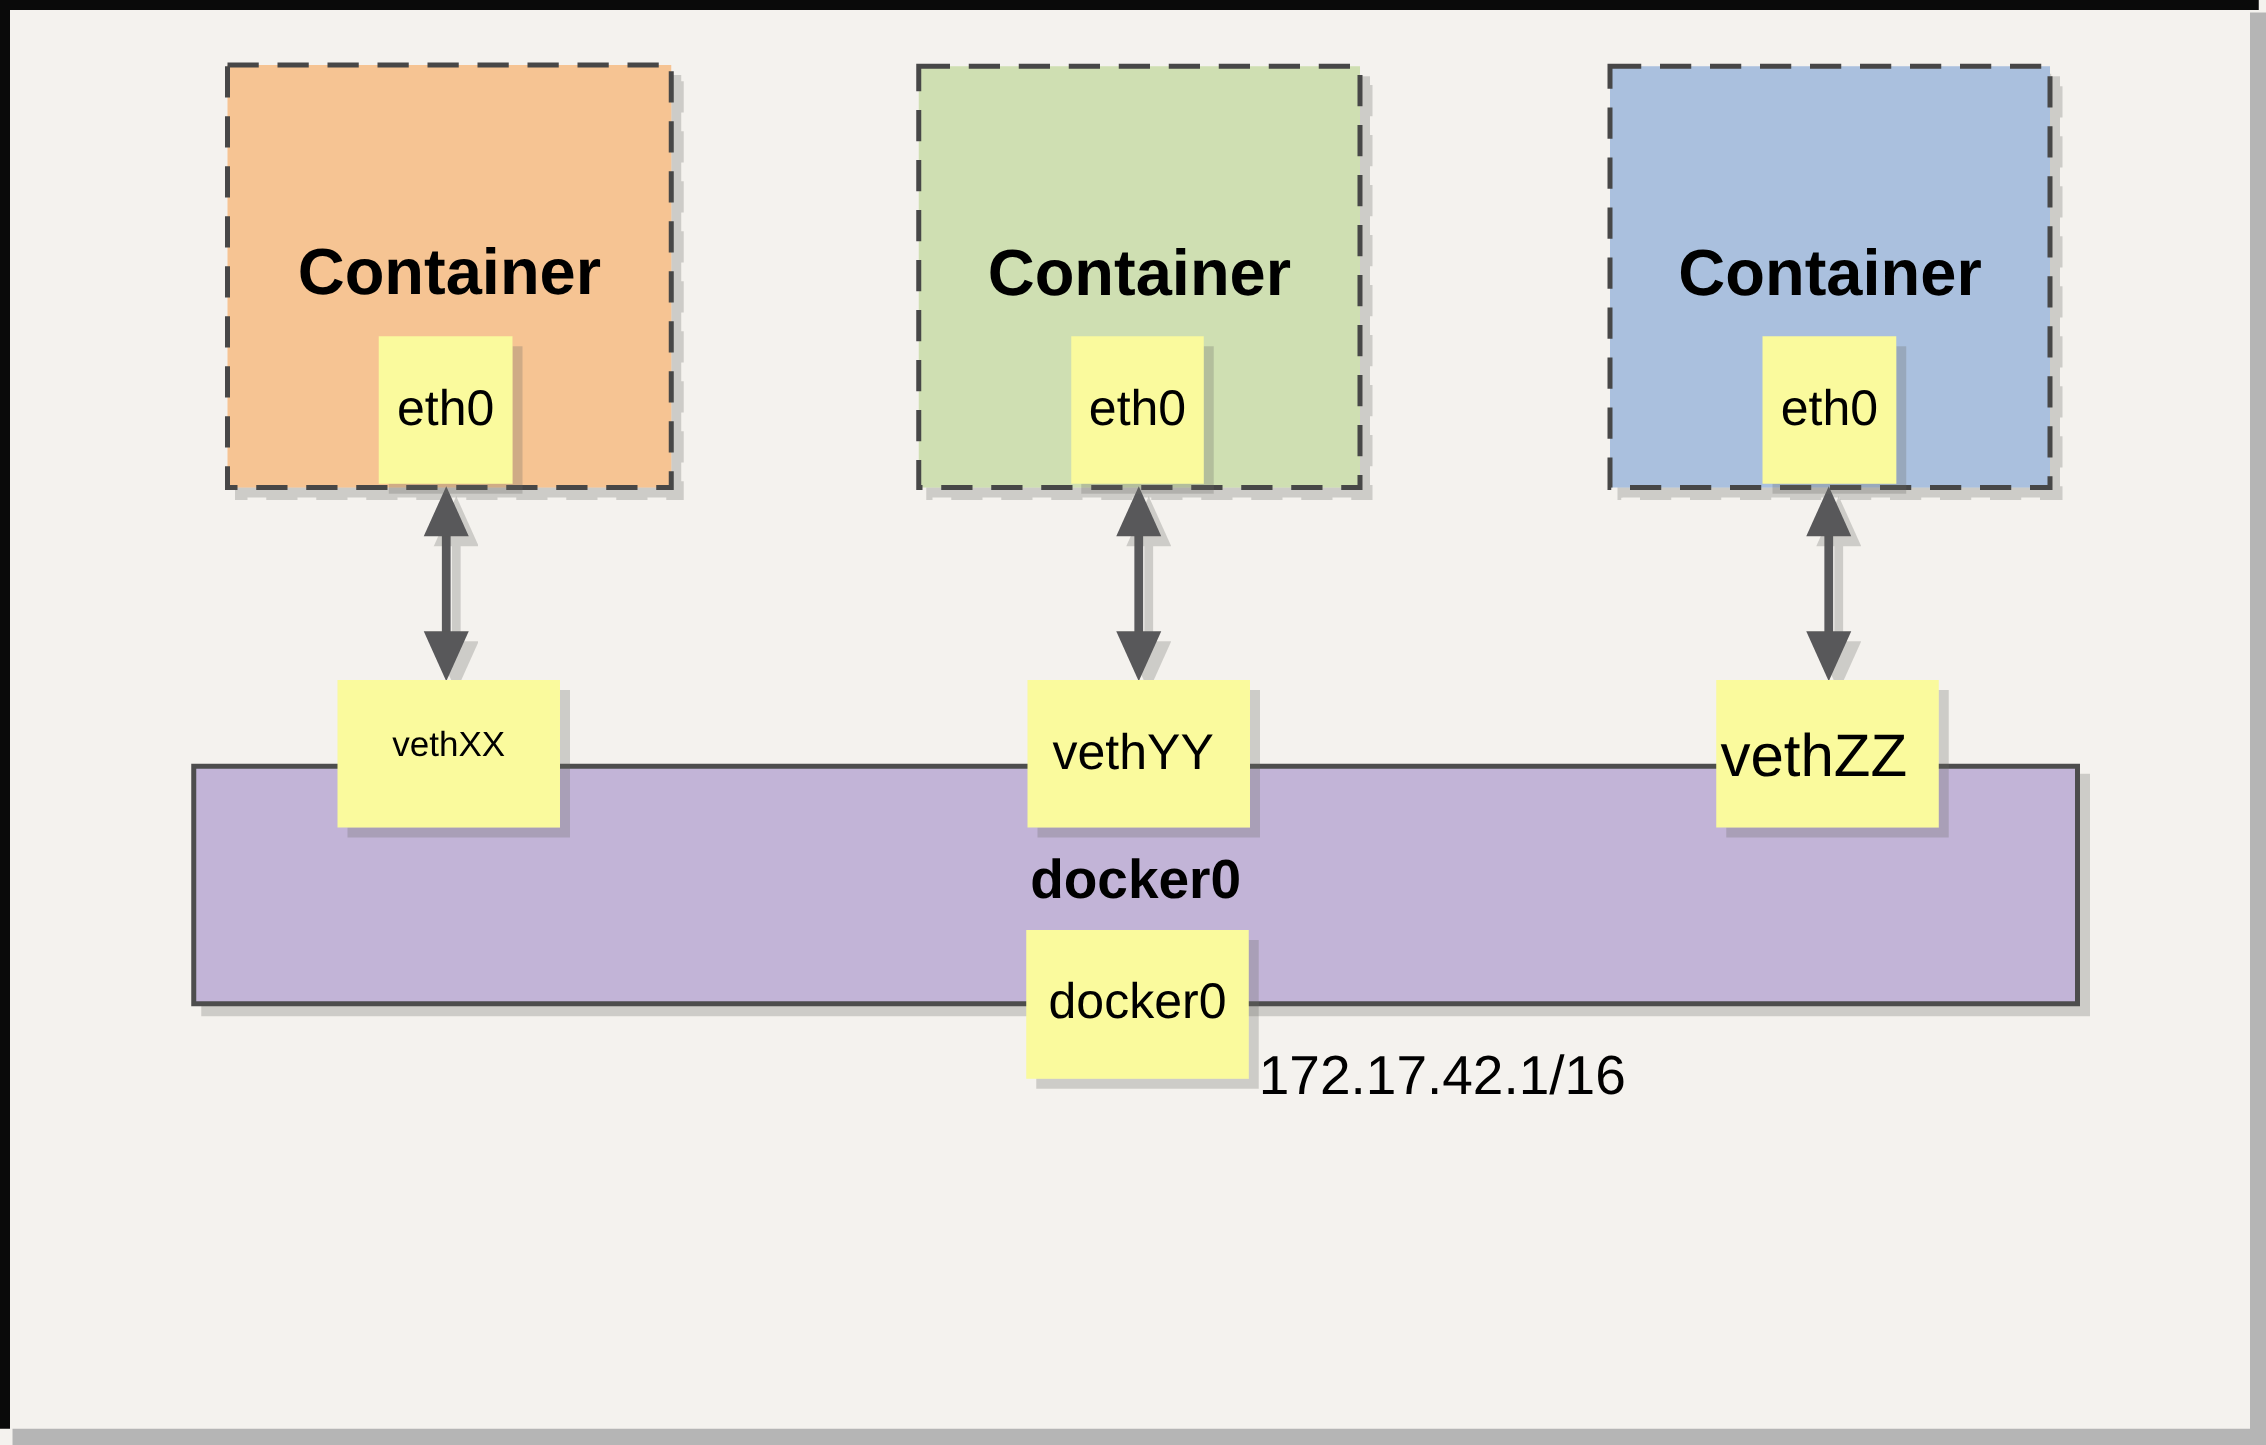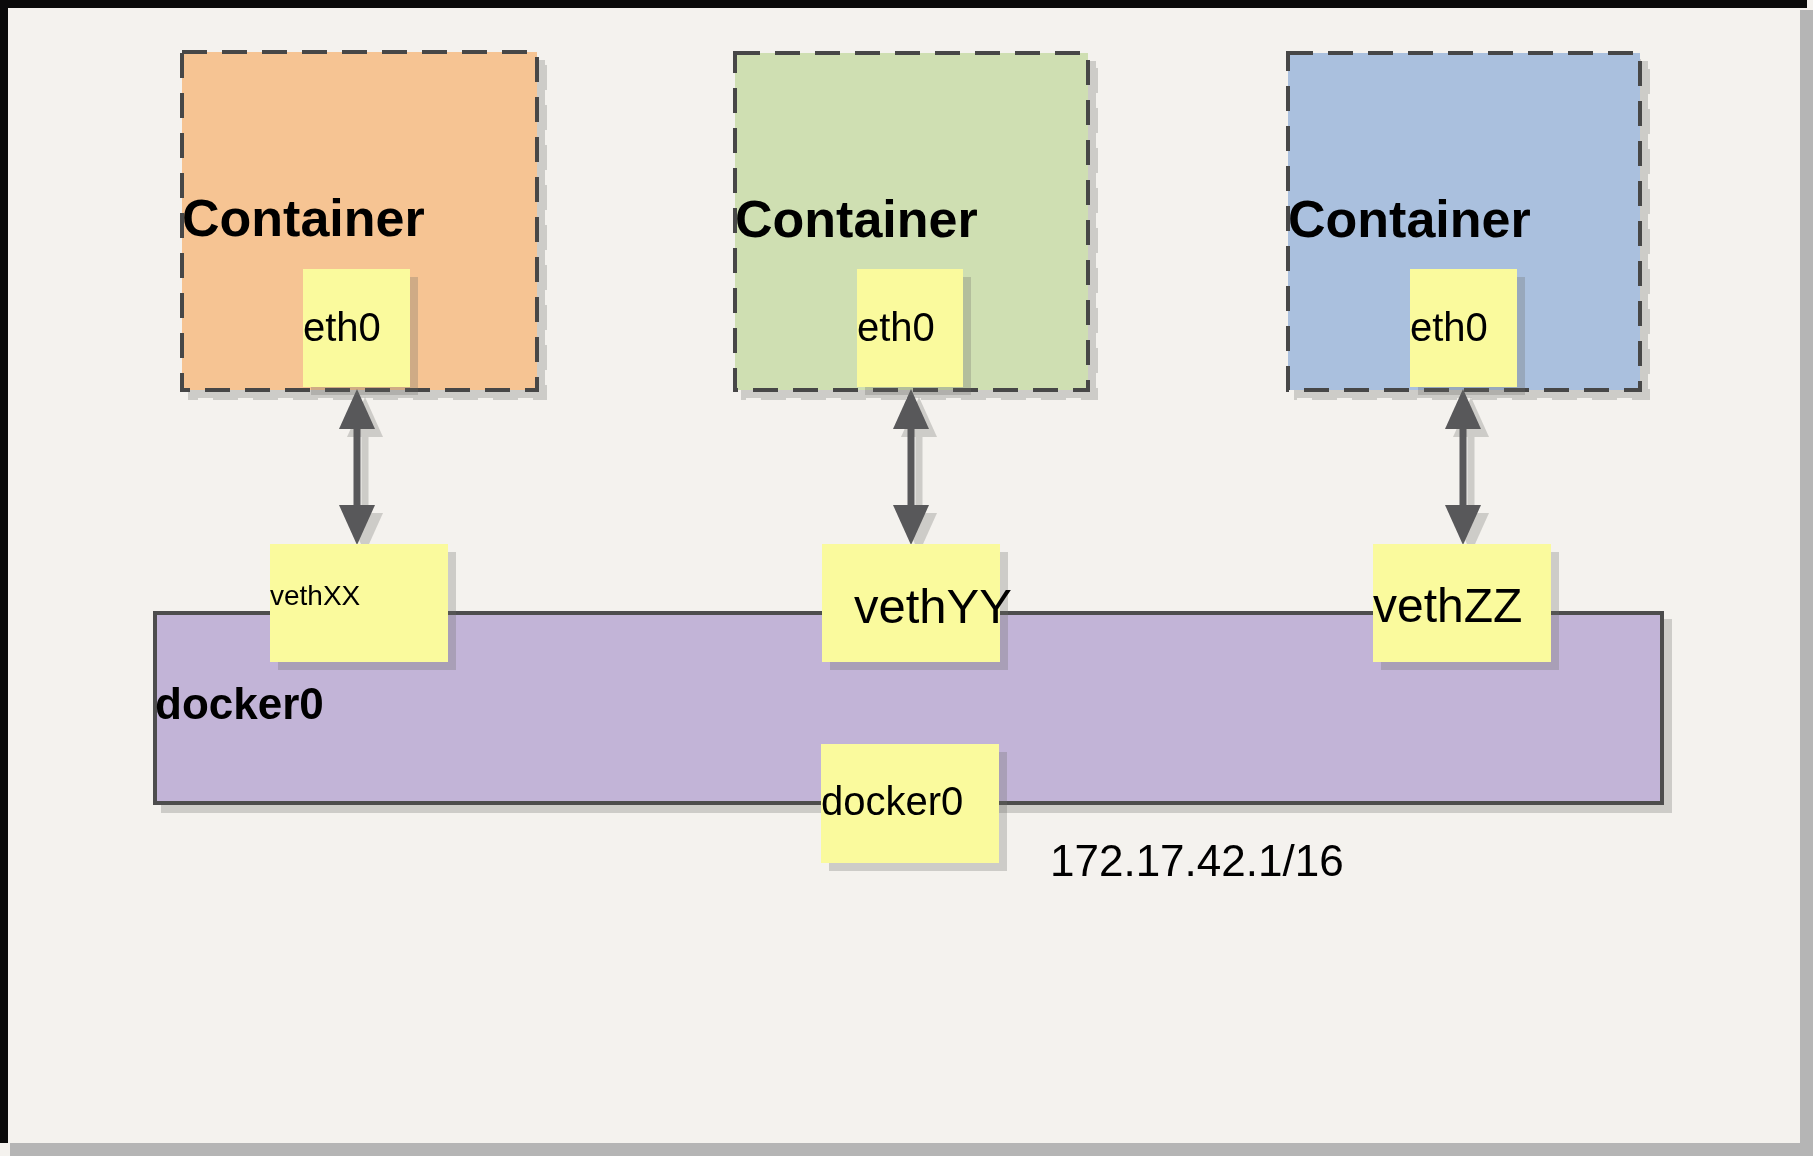--- a/index.html
+++ b/index.html
@@ -10,24 +10,25 @@
     overflow:hidden;
     font-family:"Liberation Sans","DejaVu Sans",sans-serif;
   }
   .shapes{position:absolute;left:0;top:0;}
   .dashed-rect{stroke:#474747;stroke-width:4;stroke-dasharray:25 15;}
   .bar-rect{stroke:#4D4D4D;stroke-width:4;}
   .lbl{
     position:absolute;
     color:#000;
     line-height:1;
+    text-align:center;
     white-space:nowrap;
   }
   .lbl.bold{font-weight:bold;}
-  .lbl.left{text-align:left;padding-left:43px;}
+  .lbl.left{text-align:left;}
   .edge{position:absolute;}
   .edge.black{background:#0A0A0A;}
   .edge.gray{background:#B5B5B5;}
 </style>
 </head>
 <body>
 
 <div class="frame">
 
   <svg class="shapes" width="1813" height="1156" viewBox="0 0 1813 1156">
@@ -72,21 +73,21 @@
 
   <div class="lbl bold" style="left:182px;top:192px;width:355px;font-size:52px;">Container</div>
   <div class="lbl bold" style="left:735px;top:193px;width:353px;font-size:52px;">Container</div>
   <div class="lbl bold" style="left:1288px;top:193px;width:352px;font-size:52px;">Container</div>
 
   <div class="lbl" style="left:303px;top:307px;width:107px;font-size:40px;">eth0</div>
   <div class="lbl" style="left:857px;top:307px;width:106px;font-size:40px;">eth0</div>
   <div class="lbl" style="left:1410px;top:307px;width:107px;font-size:40px;">eth0</div>
 
   <div class="lbl" style="left:270px;top:582px;width:178px;font-size:28px;">vethXX</div>
-  <div class="lbl" style="left:822px;top:582px;width:169px;font-size:49px;padding-left:32px;">vethYY</div>
+  <div class="lbl" style="left:822px;top:582px;width:169px;font-size:40px;">vethYY</div>
   <div class="lbl" style="left:1373px;top:582px;width:156px;font-size:48px;">vethZZ</div>
 
   <div class="lbl bold" style="left:155px;top:682px;width:1507px;font-size:44px;">docker0</div>
   <div class="lbl" style="left:821px;top:781px;width:178px;font-size:40px;">docker0</div>
   <div class="lbl left" style="left:1007px;top:839px;font-size:44px;">172.17.42.1/16</div>
 
 
   <div class="edge black" style="left:0;top:0;width:1807px;height:8px;"></div>
   <div class="edge black" style="left:0;top:0;width:8px;height:1143px;"></div>
   <div class="edge gray" style="left:1800px;top:10px;width:13px;height:1146px;"></div>

